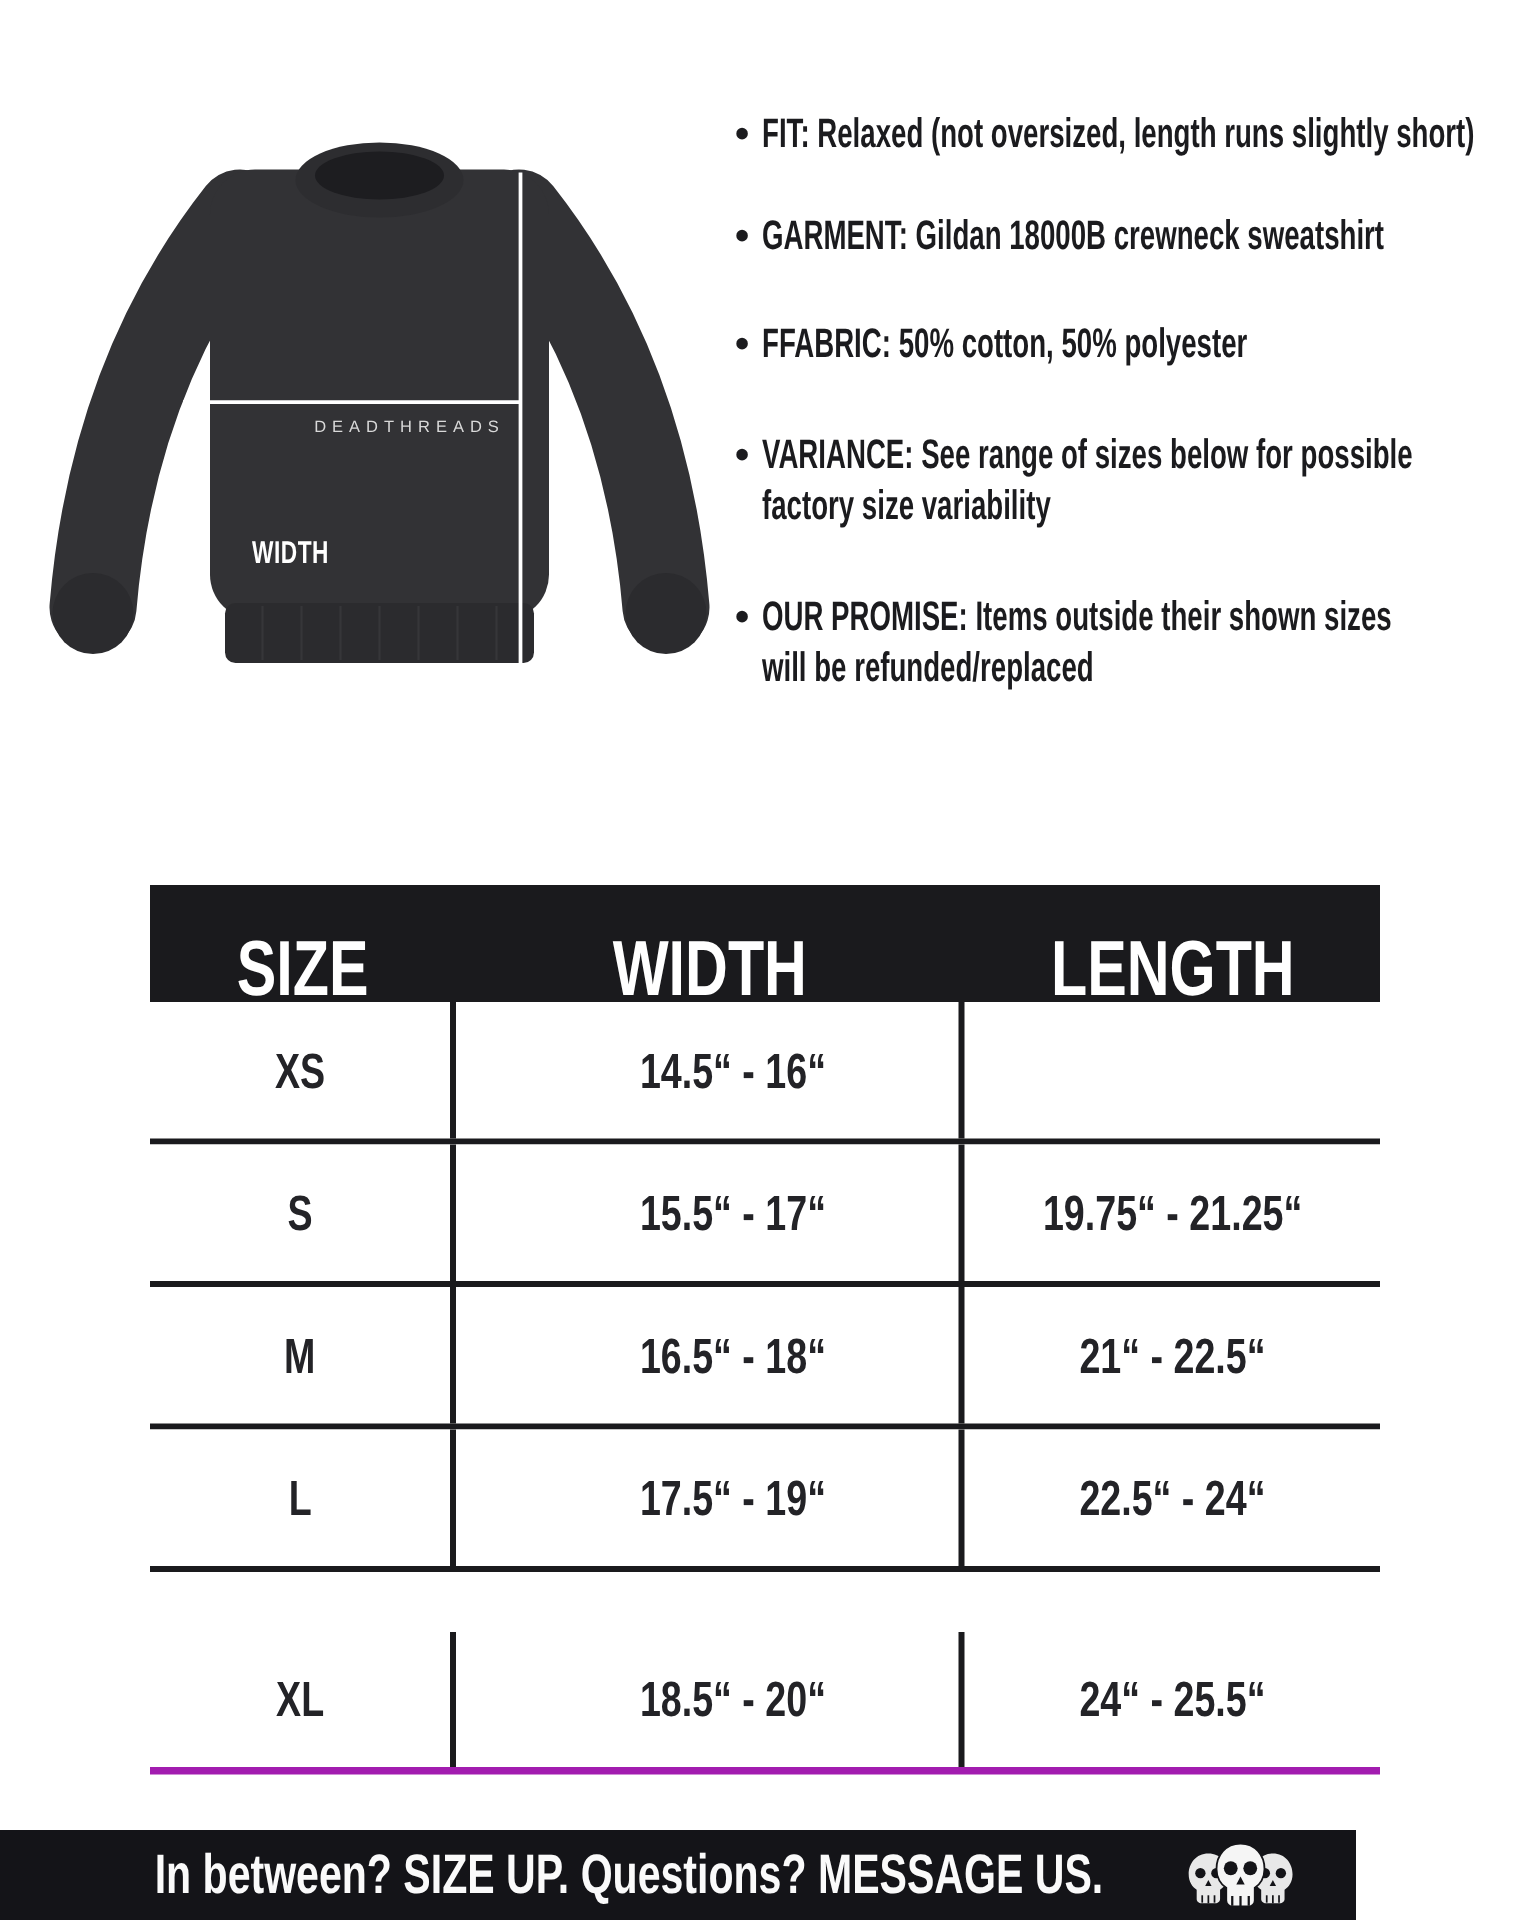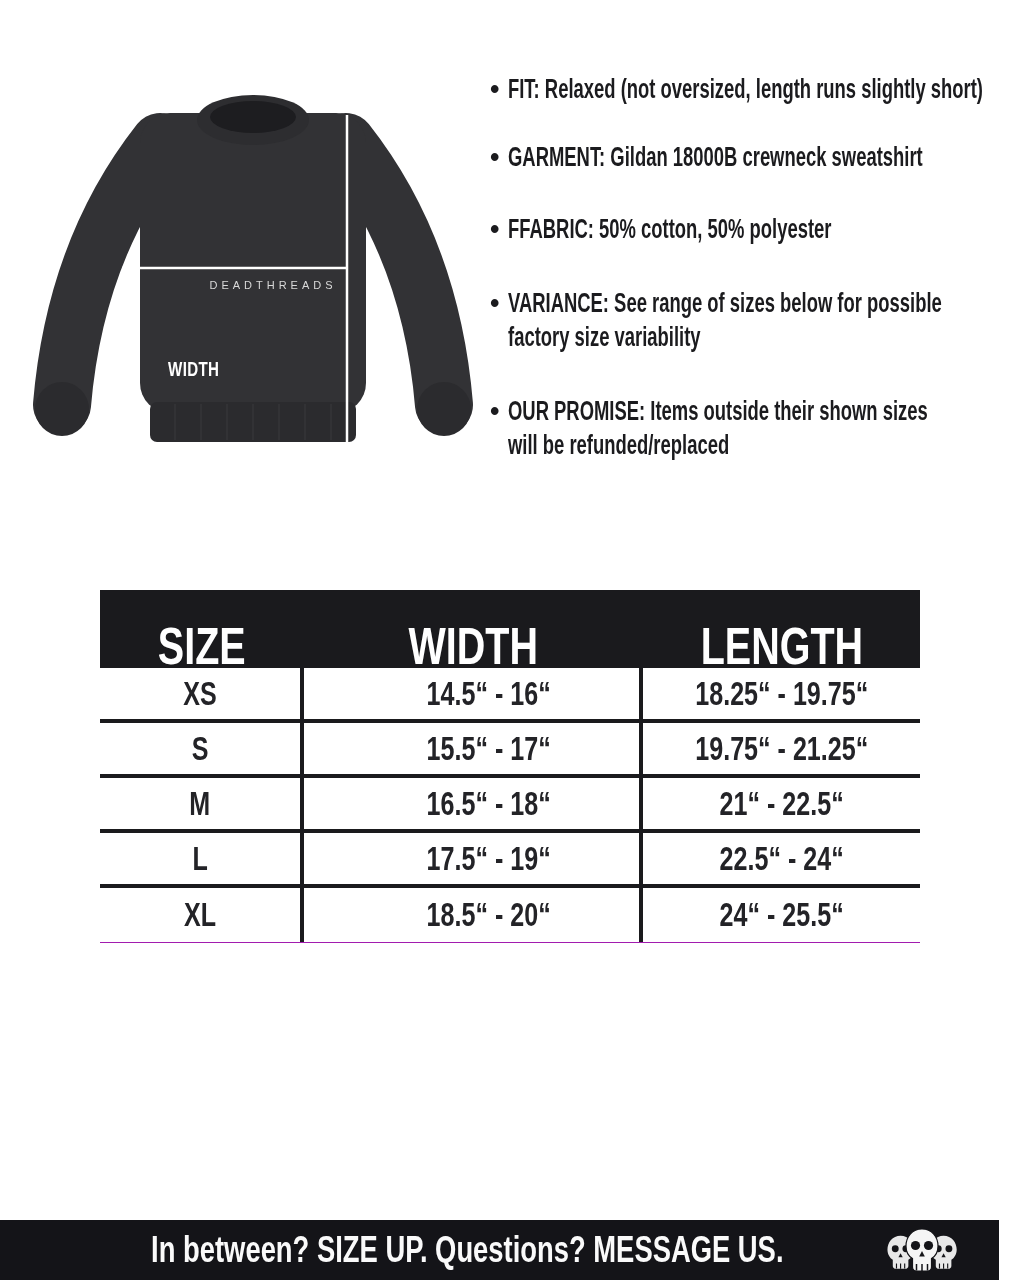--- a/index.html
+++ b/index.html
@@ -33,31 +33,31 @@
     white-space:pre-line;width:760px;
     transform:scaleX(0.67);transform-origin:0 0;letter-spacing:0;
   }
   .b1{top:72px}.b2{top:140px}.b3{top:212px}.b4{top:286px}.b5{top:394px}
   
   .size-table{position:absolute;left:100px;top:590px;width:820px;}
   .size-table *{box-sizing:border-box;}
   .thead{display:flex;height:78px;background:#1a1a1d;}
   .th{display:flex;align-items:center;justify-content:center;color:#ffffff;
       font-size:52px;font-weight:bold;margin-top:33px;}
-  .trow{display:flex;height:55px;border-bottom:4px solid #1a1a1d;background:#ffffff;}
-  .trow.last{border-bottom:1px solid #a21caf;}
+  .trow{display:flex;height:95px;border-bottom:4px solid #1a1a1d;background:#ffffff;}
+  .trow.last{border-bottom:5px solid #a21caf;margin-top:40px;}
   .td{display:flex;align-items:center;justify-content:center;color:#232327;
       font-size:33px;font-weight:bold;}
   .c1{width:204px}.c2{width:339px}.c3{width:277px}
   .trow .c1{border-right:4px solid #1a1a1d;}
   .trow .c2{border-right:4px solid #1a1a1d;padding-left:34px;}
   .cxc{display:inline-block;transform:scaleX(0.76);transform-origin:50% 50%;white-space:nowrap;}
   
   .footer{
-    position:absolute;left:0;top:1220px;width:999px;height:60px;background:#141418;
+    position:absolute;left:0;top:1220px;width:904px;height:60px;background:#141418;
     display:flex;align-items:center;justify-content:center;
   }
   .fmsg{
     color:#fafafa;font-size:37px;font-weight:bold;white-space:nowrap;
     transform:scaleX(0.74);transform-origin:50% 50%;margin-right:65px;
   }
   .skulls{position:absolute;right:40px;top:6px;width:74px;height:48px;}
 </style>
 </head>
 <body>
@@ -133,23 +133,20 @@
     <div class="th c3">
         <span class="cxc">LENGTH</span>
       </div>
   </div>
   <div class="trow">
     <div class="td c1">
         <span class="cxc">XS</span>
       </div>
     <div class="td c2">
         <span class="cxc">14.5“ - 16“</span>
-      </div>
-    <div class="td c3">
-        <span class="cxc">18.25“ - 19.75“</span>
       </div>
   </div>
   <div class="trow">
     <div class="td c1">
         <span class="cxc">S</span>
       </div>
     <div class="td c2">
         <span class="cxc">15.5“ - 17“</span>
       </div>
     <div class="td c3">

